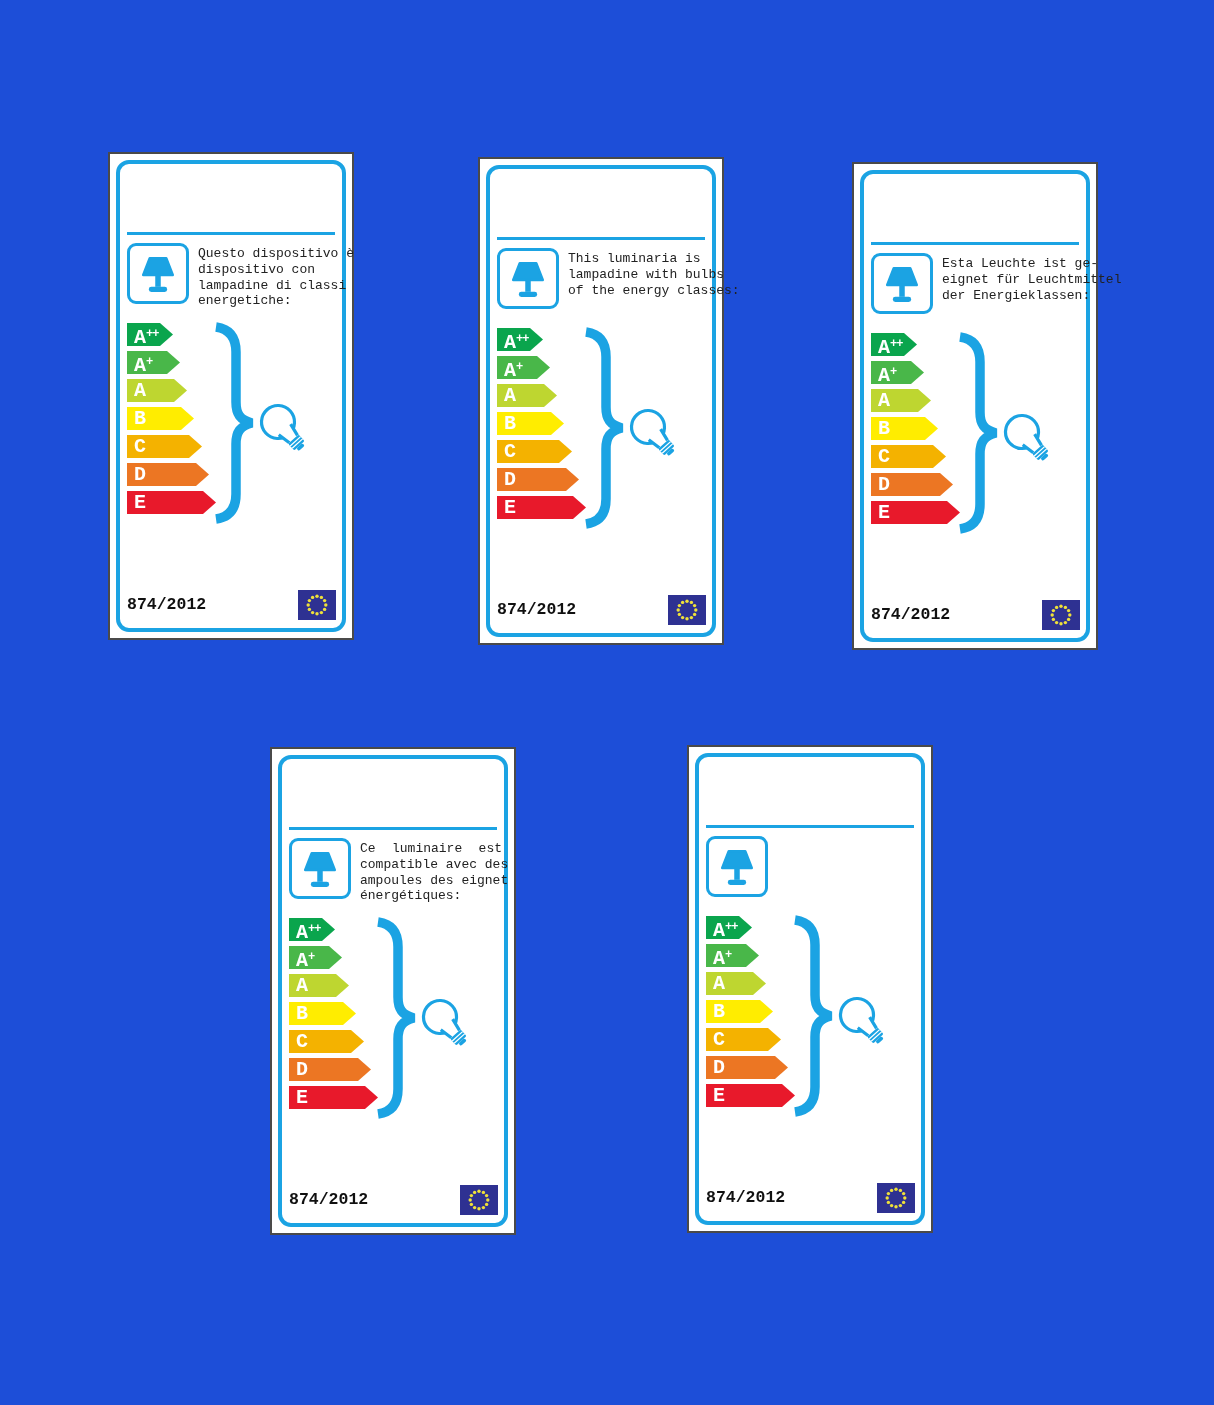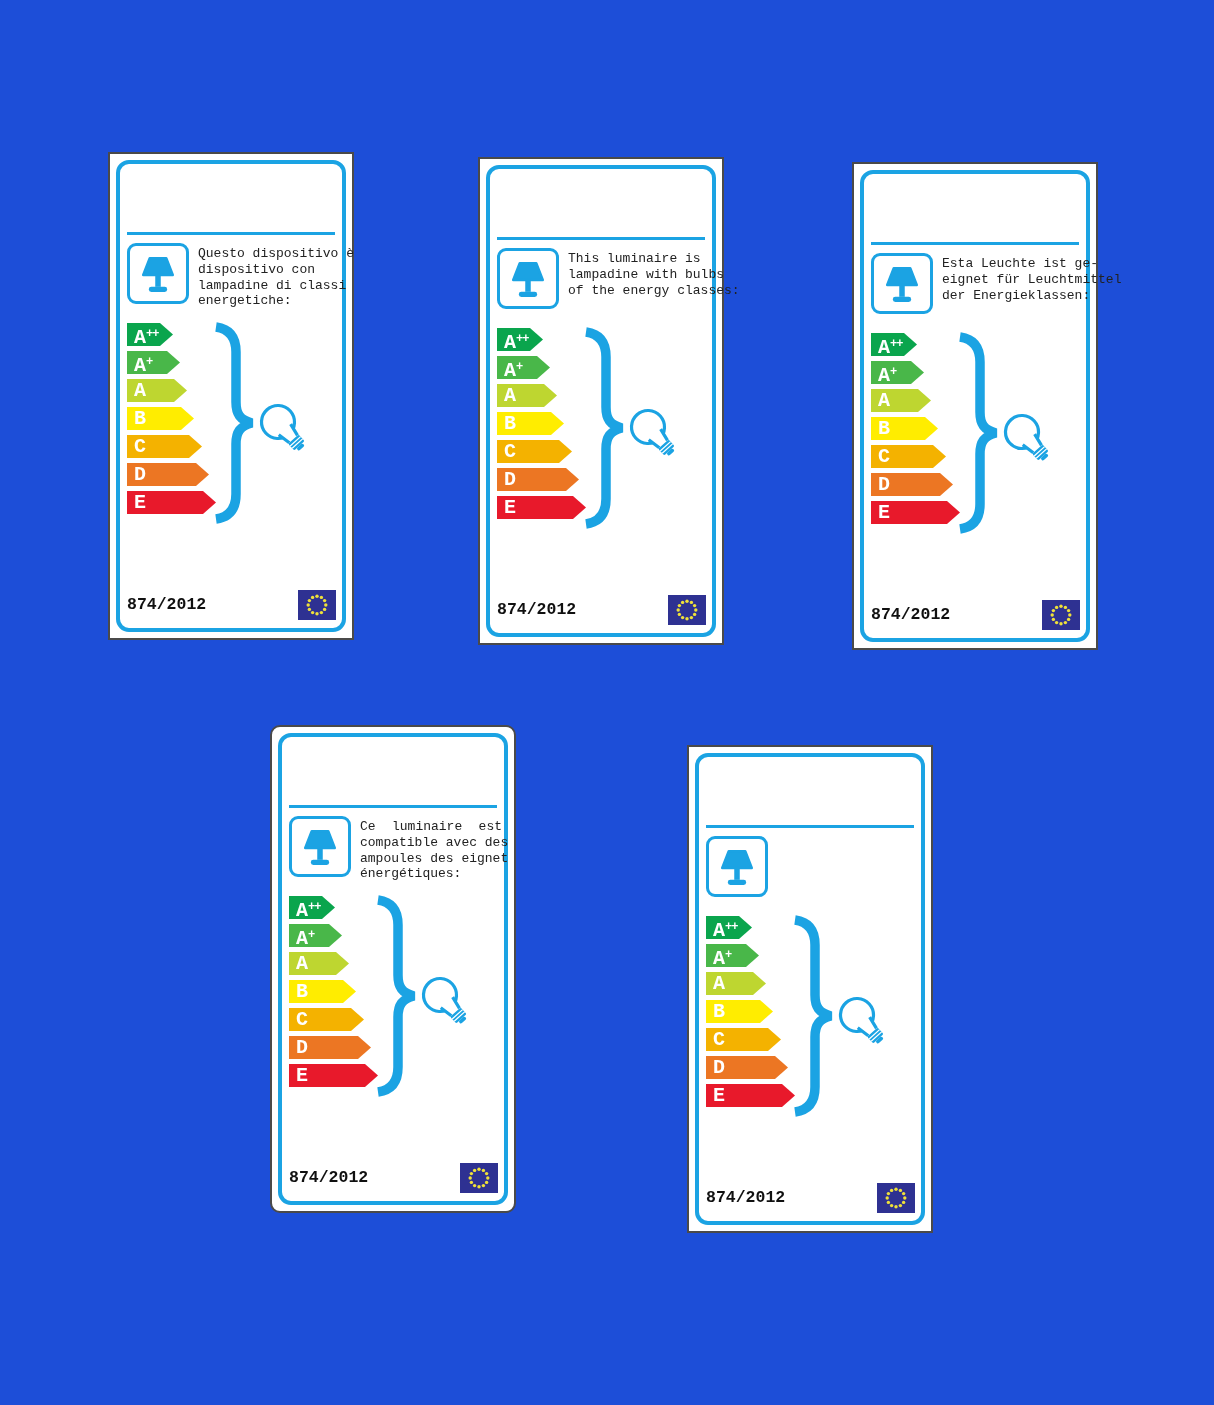--- a/index.html
+++ b/index.html
@@ -3,21 +3,21 @@
 <meta charset="utf-8">
 <style>
   html,body{margin:0;padding:0;background:#fff;}
   .page{position:relative;width:1214px;height:1405px;background:#1d4ed8;overflow:hidden;
         font-family:Liberation Mono, monospace;padding-left:18px;}
   .card{position:absolute;width:246px;height:488px;background:#fff;
         border:2px solid #4a4a4a;box-sizing:border-box;}
   .c1{left:108px;top:152px;}
   .c2{left:478px;top:157px;}
   .c3{left:852px;top:162px;}
-  .c4{left:270px;top:725px;border-radius:10px;}
+  .c4{left:270px;top:747px;}
   .c5{left:687px;top:745px;}
   .blue-frame{position:absolute;left:6px;top:6px;right:6px;bottom:6px;
         border:4px solid #1ba3e3;border-radius:13px;}
   .hdr-line{position:absolute;left:17px;top:78px;width:208px;height:3px;background:#1ba3e3;}
   .lamp-box{position:absolute;left:17px;top:89px;width:62px;height:61px;
         border:3px solid #1ba3e3;border-radius:9px;box-sizing:border-box;
         display:flex;align-items:center;justify-content:center;background:#fff;}
   .lamp-box svg{width:44px;height:44px;}
   .desc{position:absolute;left:88px;top:92px;width:142px;color:#222;
         font-size:13px;line-height:15.8px;}
@@ -95,21 +95,21 @@
     <div class="blue-frame"></div>
     <div class="hdr-line"></div>
     <div class="lamp-box">
       <svg viewBox="0 0 48 48">
         <path d="M 15,7 L 33,7 L 40,25 L 8,25 Z" fill="#1ba3e3" stroke="#1ba3e3" stroke-width="3" stroke-linejoin="round"></path>
         <rect x="21" y="25" width="6" height="13" fill="#1ba3e3"></rect>
         <rect x="14" y="38" width="20" height="5.5" rx="2.7" fill="#1ba3e3"></rect>
       </svg>
     </div>
     <div class="desc">
-      <div class="line">This luminaire is</div>
+      <div class="line">This luminaria is</div>
       <div class="line">lampadine with bulbs</div>
       <div class="line">of the energy classes:</div>
     </div>
     <div class="arrows">
         <div class="arrow" style="width: 46px; background: rgb(10, 165, 77);"><span class="arrow-label">A<sup>++</sup></span></div>
         <div class="arrow" style="width: 53px; background: rgb(73, 183, 73);"><span class="arrow-label">A<sup>+</sup></span></div>
         <div class="arrow" style="width: 60px; background: rgb(190, 214, 48);"><span class="arrow-label">A</span></div>
         <div class="arrow" style="width: 67px; background: rgb(255, 237, 0);"><span class="arrow-label">B</span></div>
         <div class="arrow" style="width: 75px; background: rgb(244, 178, 0);"><span class="arrow-label">C</span></div>
         <div class="arrow" style="width: 82px; background: rgb(236, 118, 35);"><span class="arrow-label">D</span></div>

